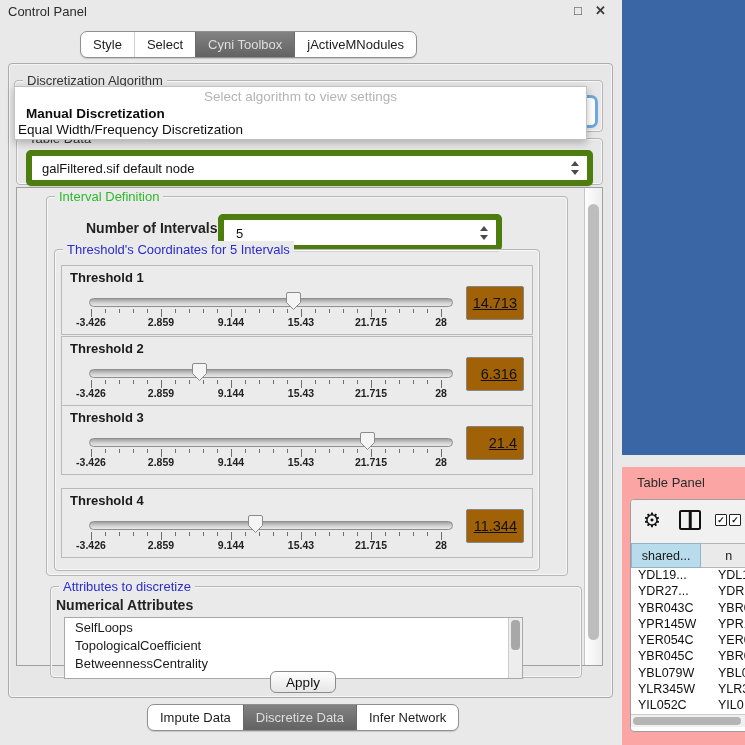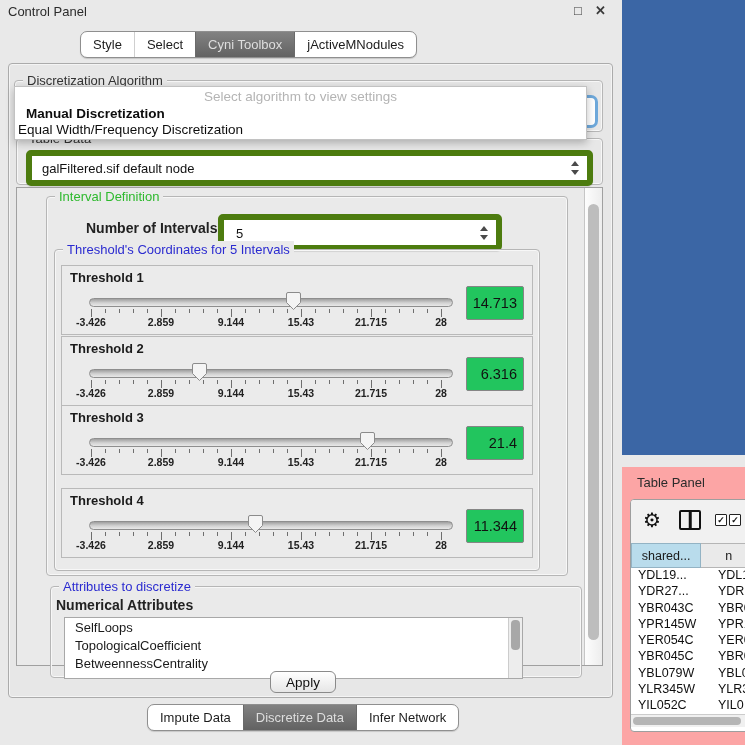--- a/index.html
+++ b/index.html
@@ -56,23 +56,23 @@
   .thr-panel{position:absolute;left:61px;width:470px;height:68px;border:1px solid #b9b9b9;background:#ebebeb;}
   .thr-title{position:absolute;left:8px;top:4px;font-size:13px;font-weight:bold;color:#1a1a1a;}
   .slider-zone{position:absolute;left:0;top:26px;width:408px;height:42px;}
   .track{position:absolute;left:27px;top:6px;width:362px;height:7px;border:1px solid #8e8e8e;border-radius:5px;
          background:linear-gradient(180deg,#9f9f9f,#d2d2d2 55%,#e8e8e8);}
   .ticks{position:absolute;left:0;top:17px;width:100%;height:8px;}
   .ticks span{position:absolute;top:0;width:1px;background:#6e6e6e;}
   .axis-labels{position:absolute;left:0;top:24px;width:100%;height:14px;}
   .axis-labels span{position:absolute;transform:translateX(-50%);font-size:10.5px;font-weight:bold;color:#222;}
   .thumb-svg{position:absolute;top:-1px;}
-  .valbox{position:absolute;right:8px;top:20px;width:50px;height:32px;background:#22c55e;border:1px solid #858585;
+  .valbox{position:absolute;right:8px;top:20px;width:50px;height:32px;background:#a16207;border:1px solid #858585;
           border-radius:2px;font-size:14.5px;text-align:right;padding:0 6px 0 0;
-          font-family:"Liberation Sans",sans-serif;color:#111;}
+          font-family:"Liberation Sans",sans-serif;color:#111;text-decoration:underline;}
   
   .attr-list{position:absolute;left:64px;top:617px;width:457px;height:60px;background:#fff;border:1px solid #a8a8a8;}
   .attr-item{font-size:13px;color:#1a1a1a;padding:1.5px 0 1.5px 10px;}
   .attr-scroll{position:absolute;right:0;top:0;width:13px;height:100%;background:#ededed;border-left:1px solid #ccc;}
   .attr-scroll .thumb{position:absolute;left:2px;top:2px;width:9px;height:30px;background:#a8a8a8;border-radius:4px;}
   
   .apply-btn{position:absolute;left:270px;top:671px;width:66px;height:22px;background:linear-gradient(#ffffff,#e6e6e6);
              border:1px solid #8a8a8a;border-radius:6px;font-size:13.5px;color:#111;
              display:flex;align-items:center;justify-content:center;}
   

